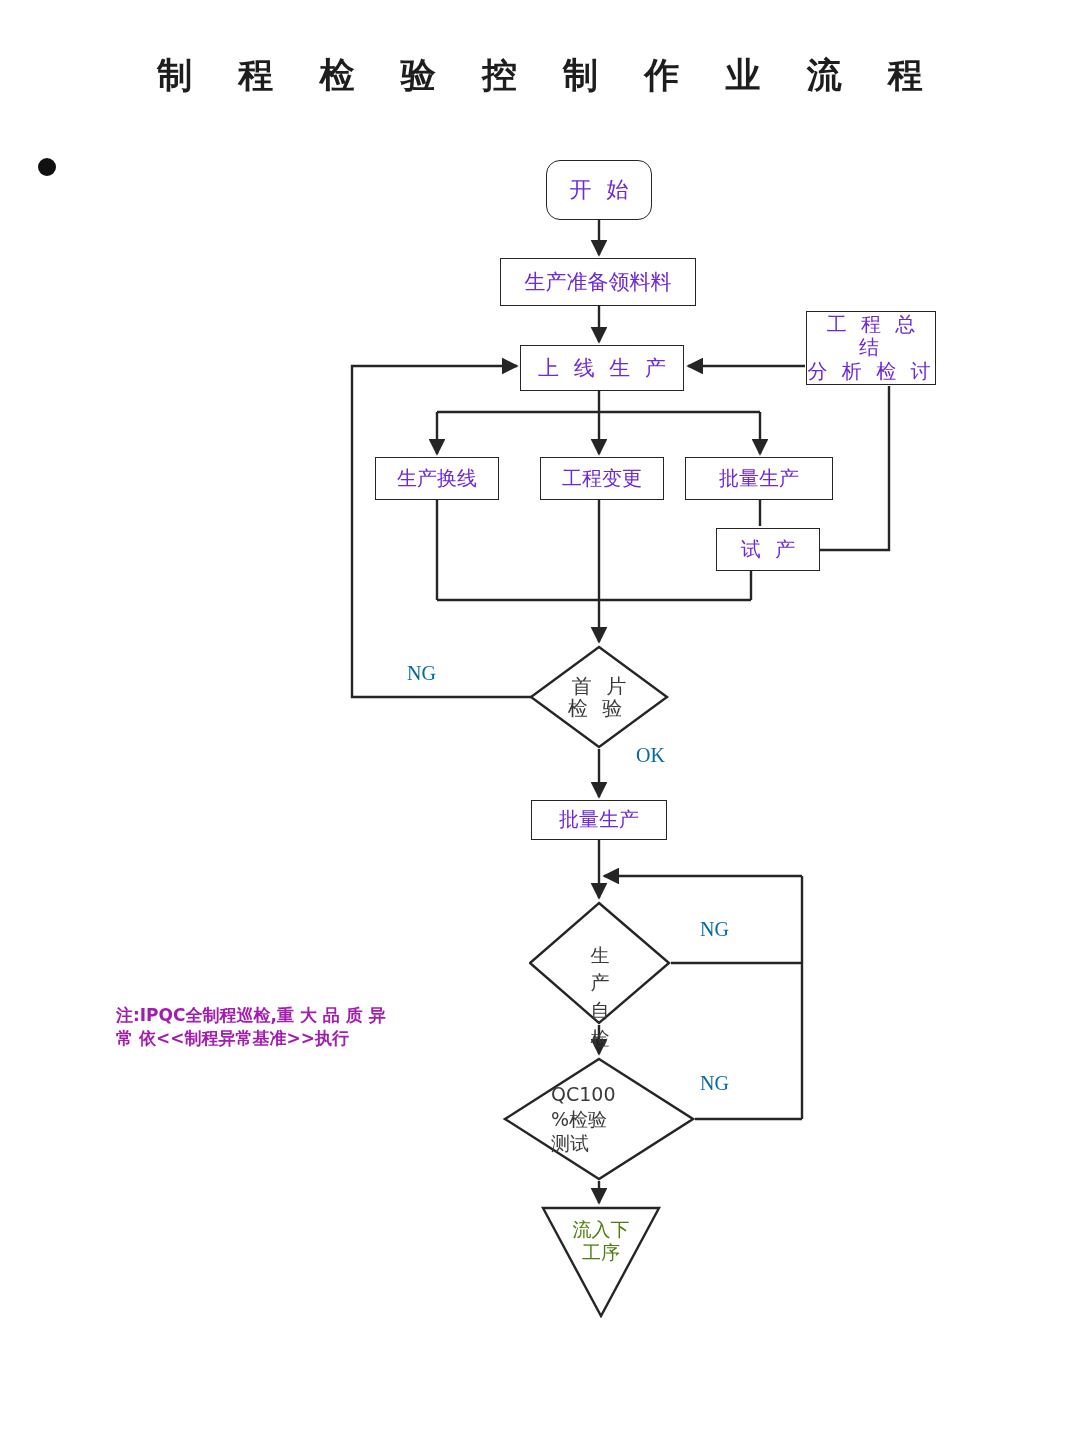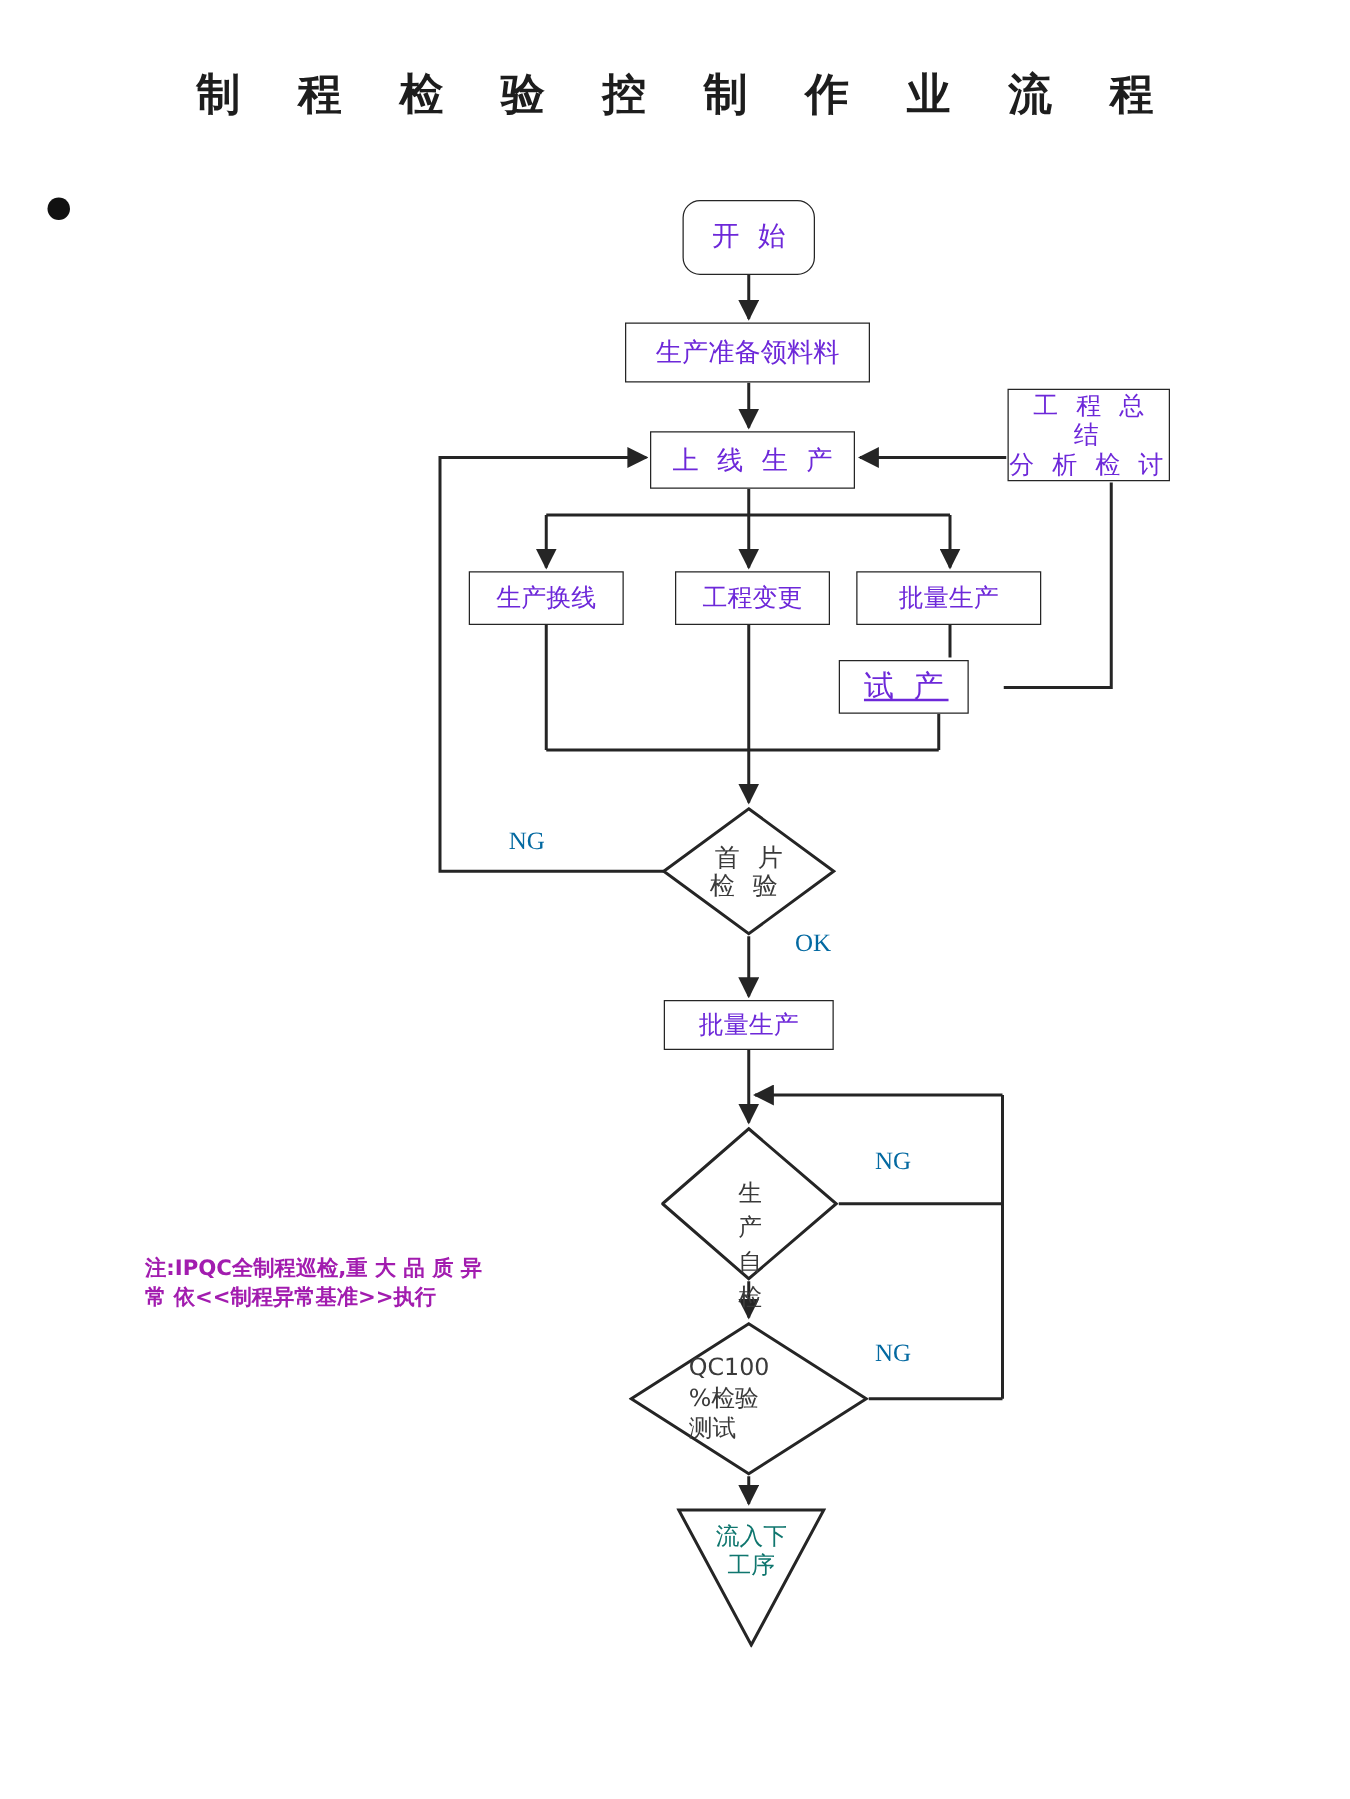--- a/index.html
+++ b/index.html
@@ -104,21 +104,21 @@
     text-align: left;
   }
   
   .tri-wrap { position: absolute; }
   .tri-wrap svg { position: absolute; left: 0; top: 0; }
   .tri-text {
     position: absolute;
     left: 0;
     width: 100%;
     text-align: center;
-    color: #0f766e;
+    color: #4d7c0f;
     line-height: 1.2;
     white-space: pre-line;
   }
   
   .edge-label {
     position: absolute;
     font-family: "Liberation Serif", "DejaVu Serif", serif;
     font-size: 20px;
     color: #0369a1;
     white-space: nowrap;
@@ -218,21 +218,21 @@
   </div>
 
   <div class="node rect" style="left:540px; top:457px; width:124px; height:43px; font-size:20px;">
     <span class="label">工程变更</span>
   </div>
 
   <div class="node rect" style="left:685px; top:457px; width:148px; height:43px; font-size:20px;">
     <span class="label">批量生产</span>
   </div>
 
-  <div class="node rect" style="left:671px; top:528px; width:104px; height:43px; font-size:24px;text-decoration:underline;">
+  <div class="node rect" style="left:716px; top:528px; width:104px; height:43px; font-size:20px;">
     <span class="label sp-mid">试 产</span>
   </div>
 
   <div class="diamond-wrap" style="left:529px; top:645px; width:140px; height:104px;">
     <svg width="140" height="104" viewBox="0 0 140 104" xmlns="http://www.w3.org/2000/svg">
       <polygon points="70,2 138,52 70,102 2,52" fill="#ffffff" stroke="#252525" stroke-width="2.4"></polygon>
     </svg>
     <div class="diamond-text sp-mid" style="font-size:20px;">首 片
 检 验</div>
   </div>

